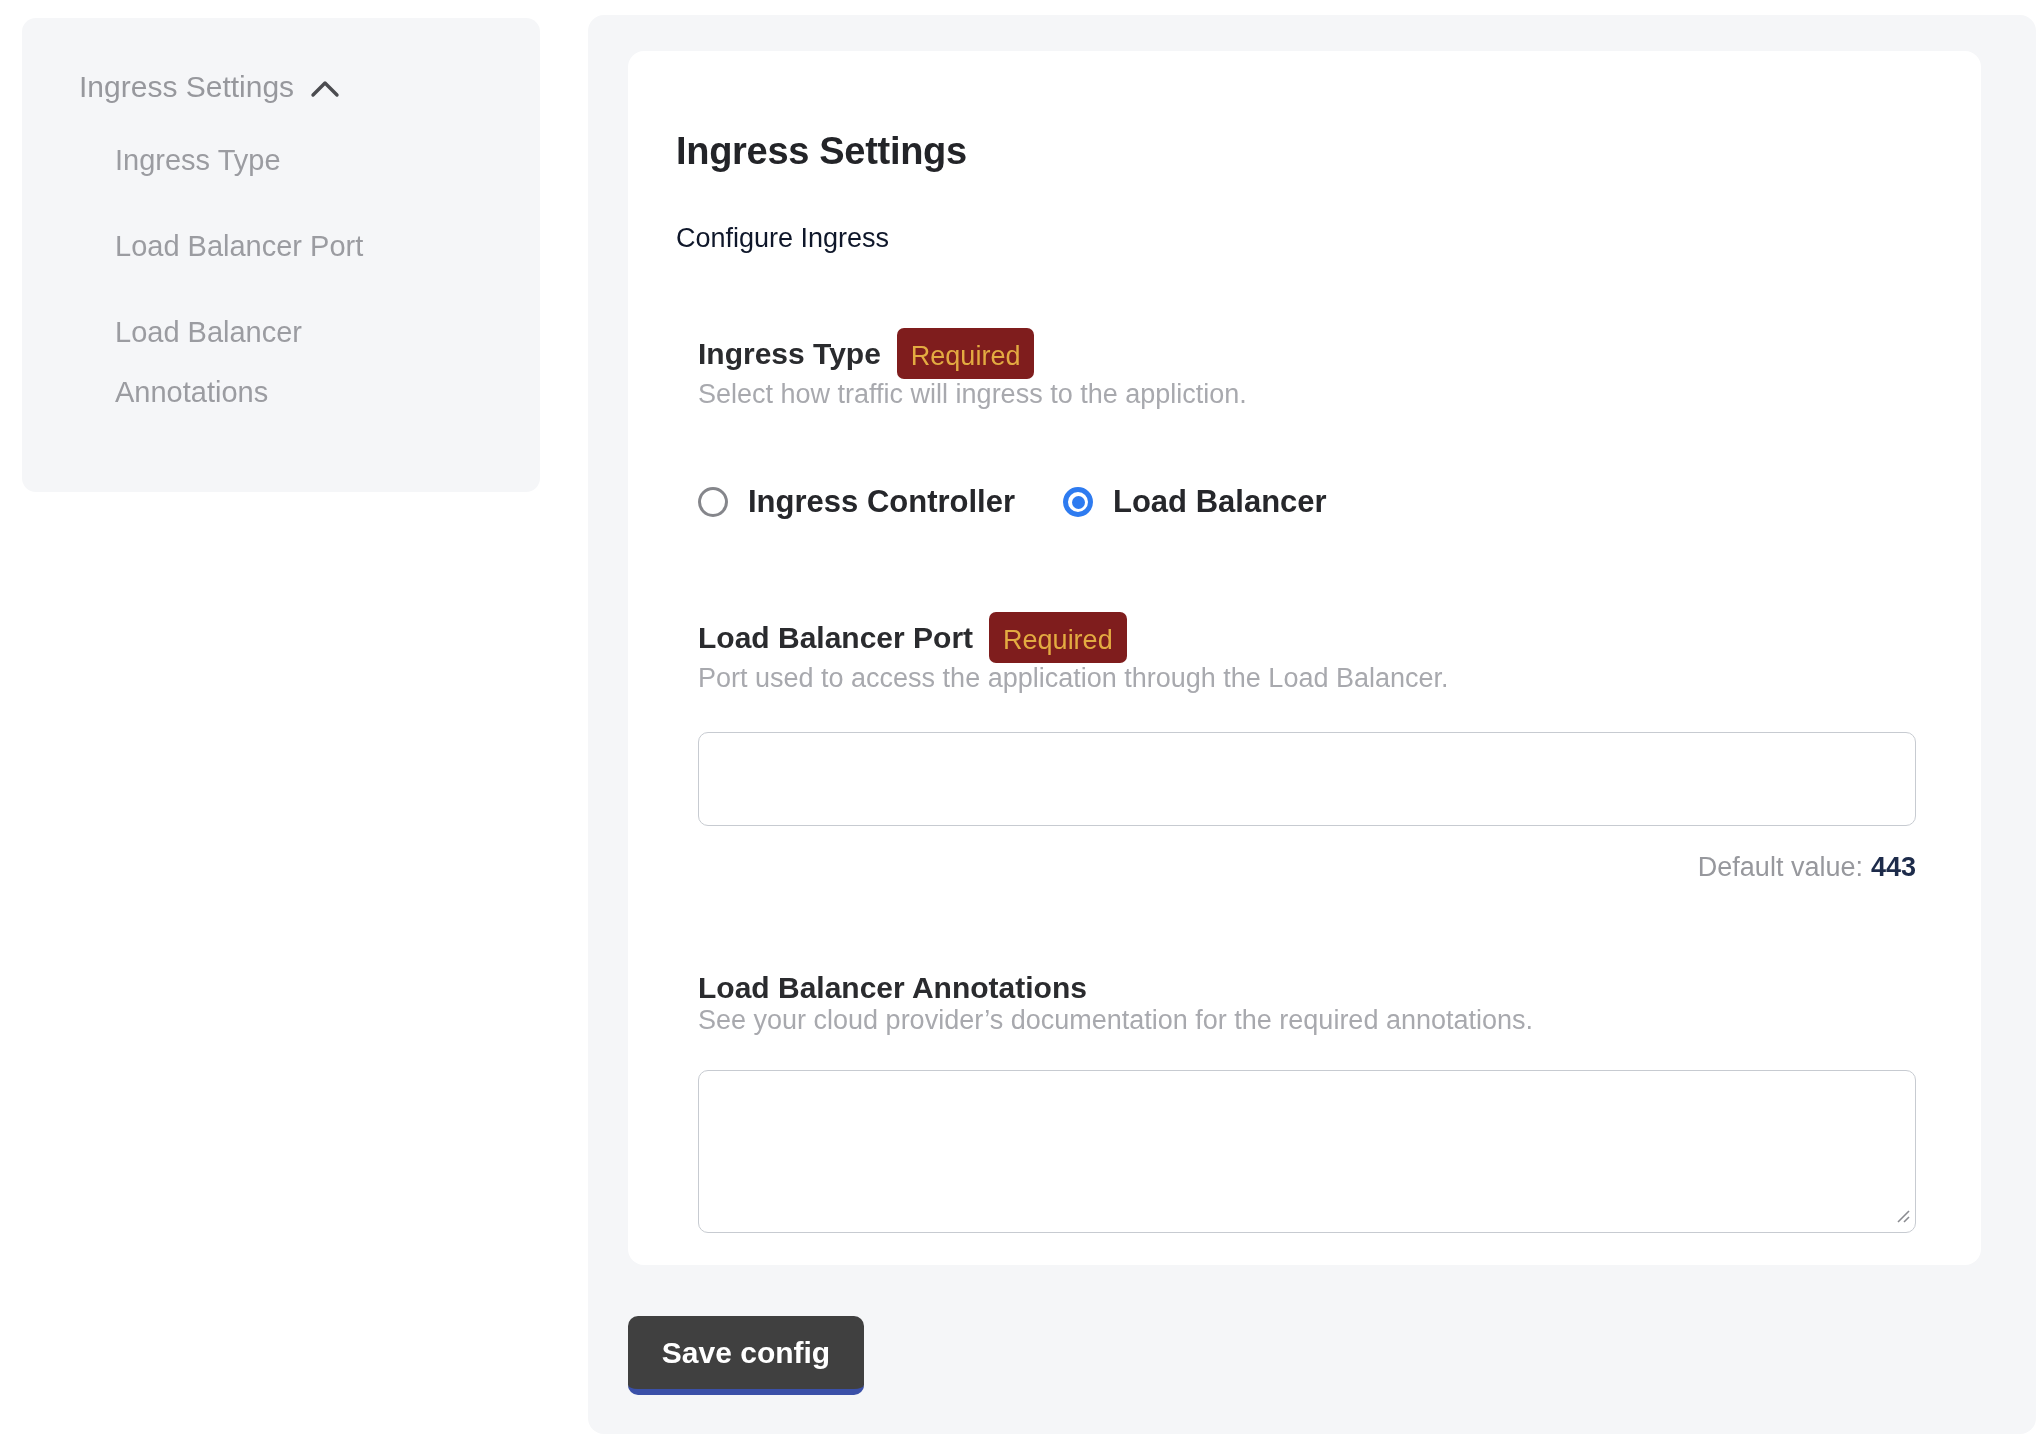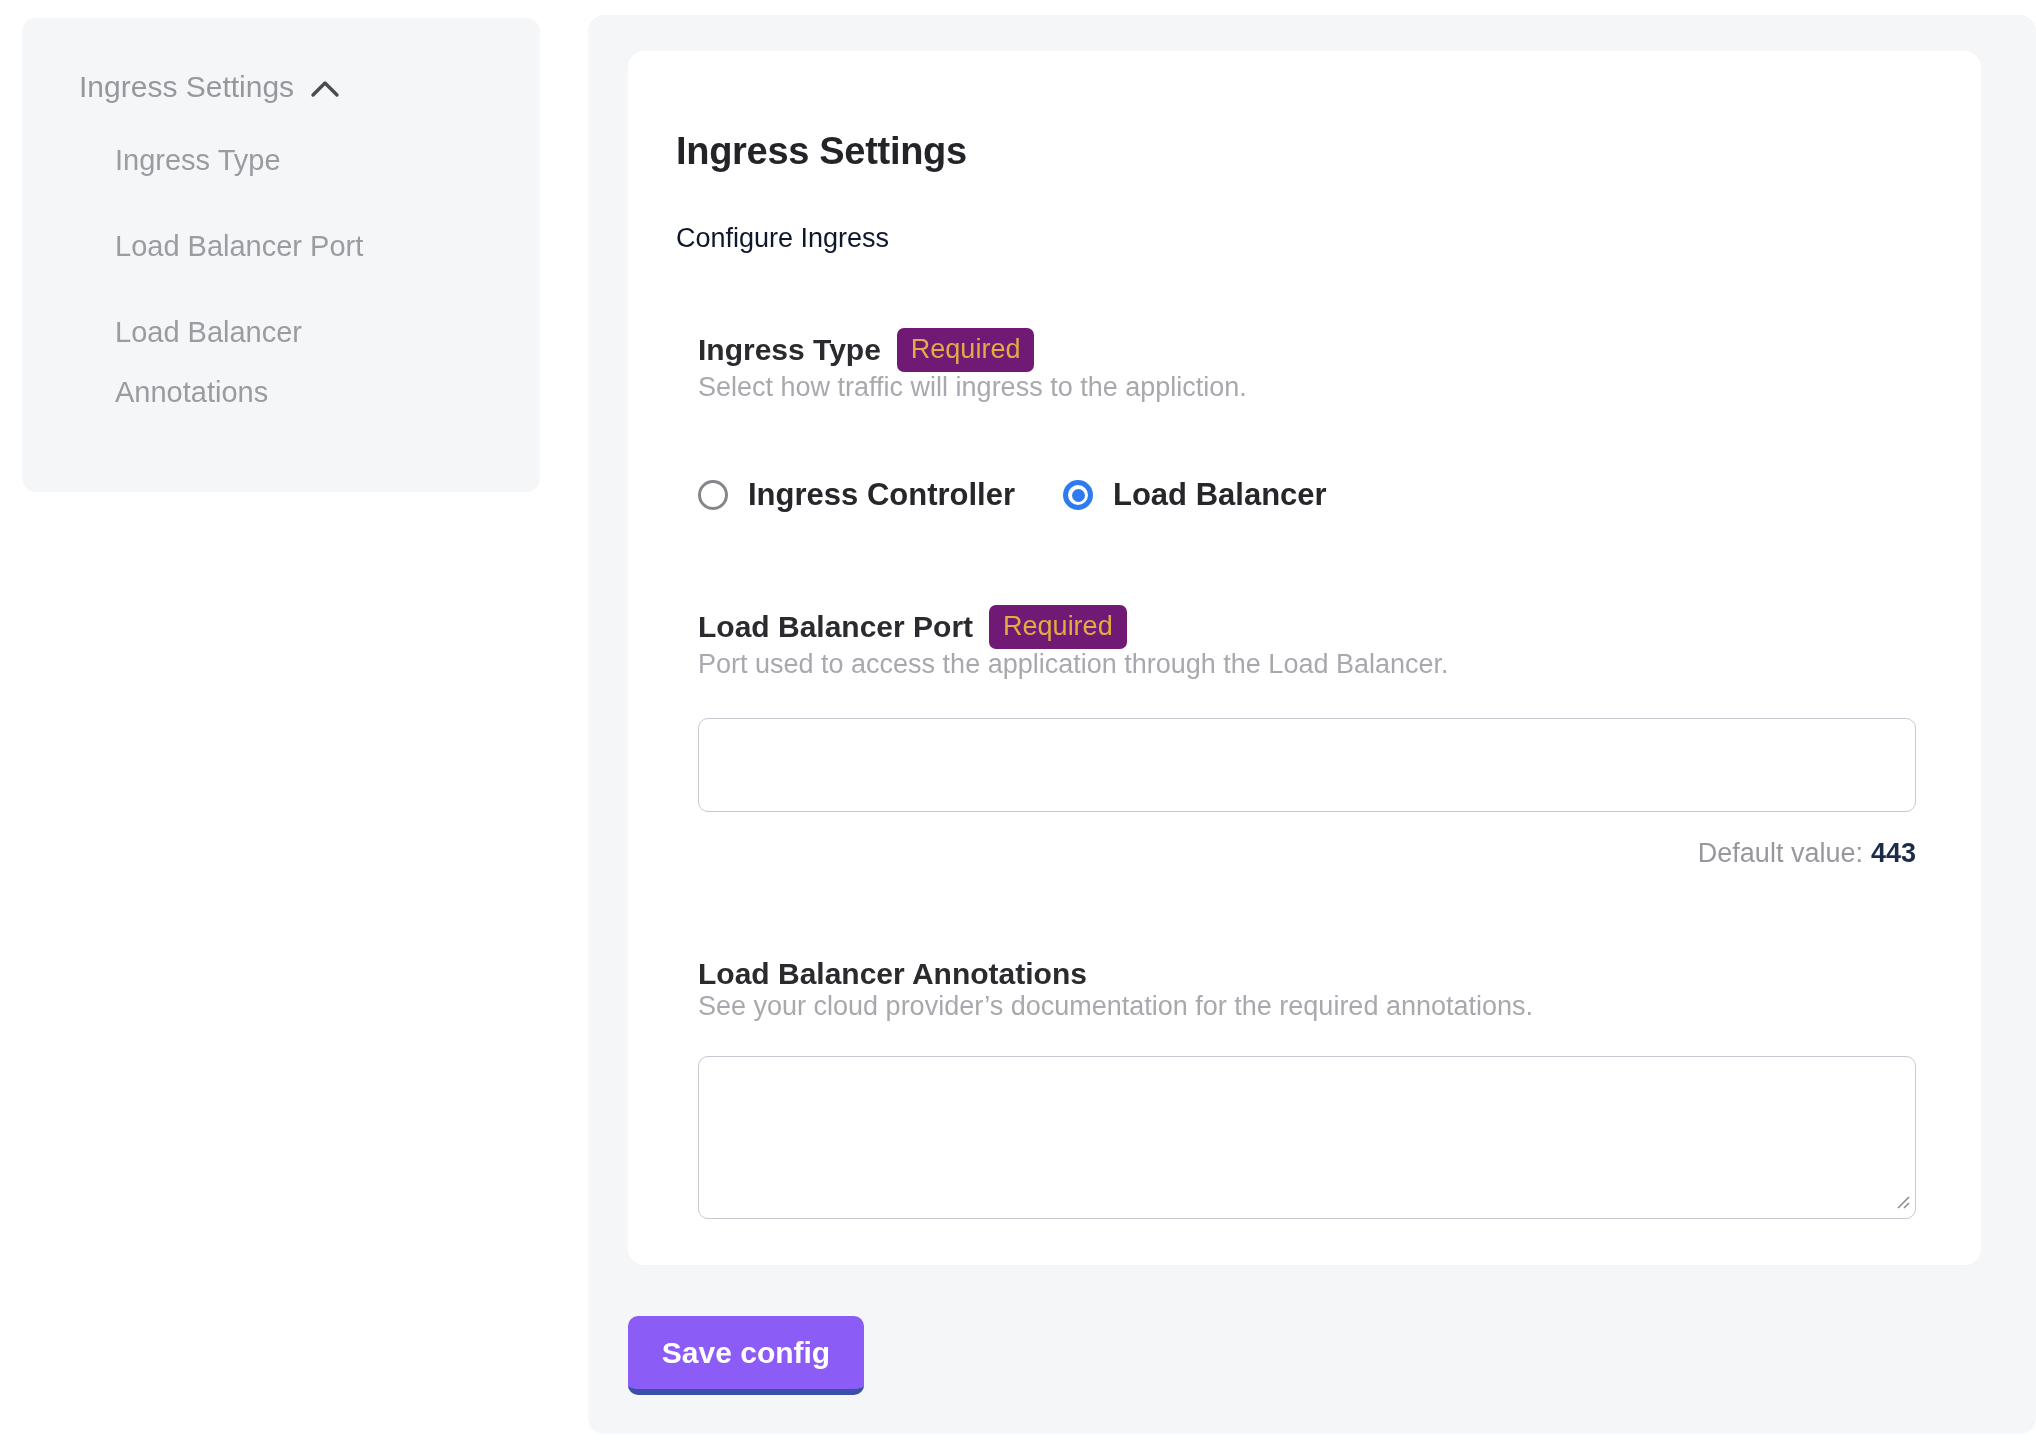--- a/index.html
+++ b/index.html
@@ -78,24 +78,24 @@
     display: flex;
     align-items: center;
   }
   .section-heading {
     font-size: 30px;
     font-weight: 700;
     color: #2a2b2e;
   }
   .required-badge {
     margin-left: 16px;
-    background: #701a75;
+    background: #7f1d1d;
     color: #e3ab41;
     font-size: 27px;
-    padding: 6px 14px 7px 14px;
+    padding: 13px 14px 7px 14px;
     border-radius: 7px;
   }
   .section-desc {
     font-size: 27px;
     color: #a8a9ae;
   }
   .radio-row {
     margin-top: 74px;
     display: flex;
     align-items: center;
@@ -177,21 +177,21 @@
   .resize-handle {
     position: absolute;
     right: 5px; bottom: 5px;
     pointer-events: none;
   }
   .save-btn {
     position: absolute;
     left: 40px; top: 1301px;
     width: 236px; height: 79px;
     box-sizing: border-box;
-    background: #8b5cf6;
+    background: #404040;
     border: none;
     border-bottom: 6px solid #3a50a8;
     border-radius: 10px;
     color: #ffffff;
     font-size: 30px;
     font-weight: 700;
     font-family: "Liberation Sans", "DejaVu Sans", sans-serif;
     cursor: pointer;
   }
 </style>

